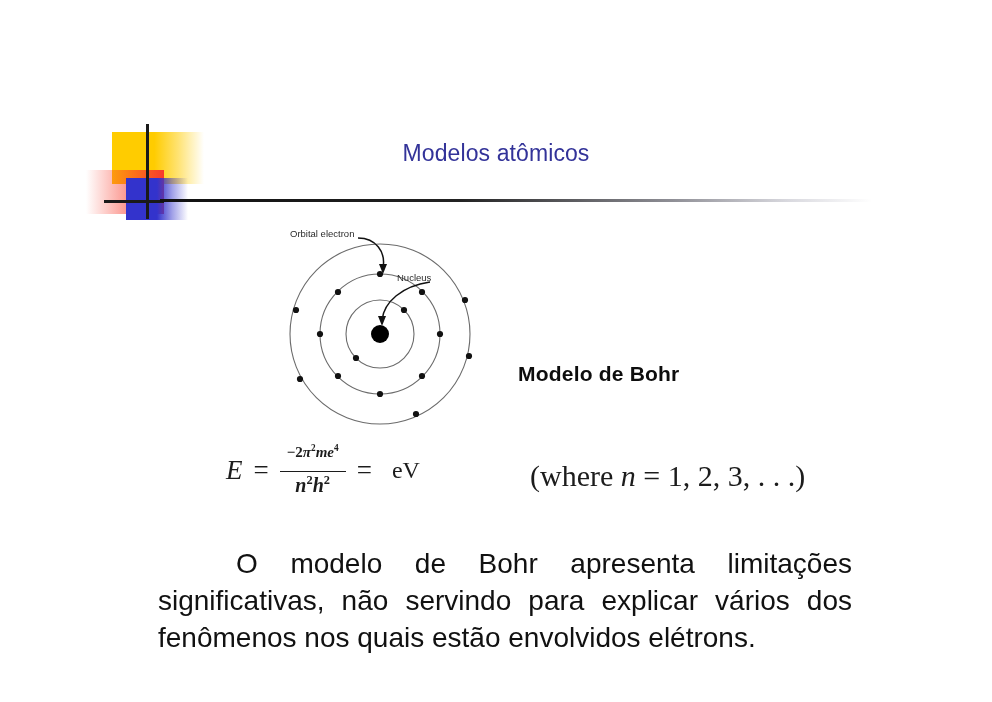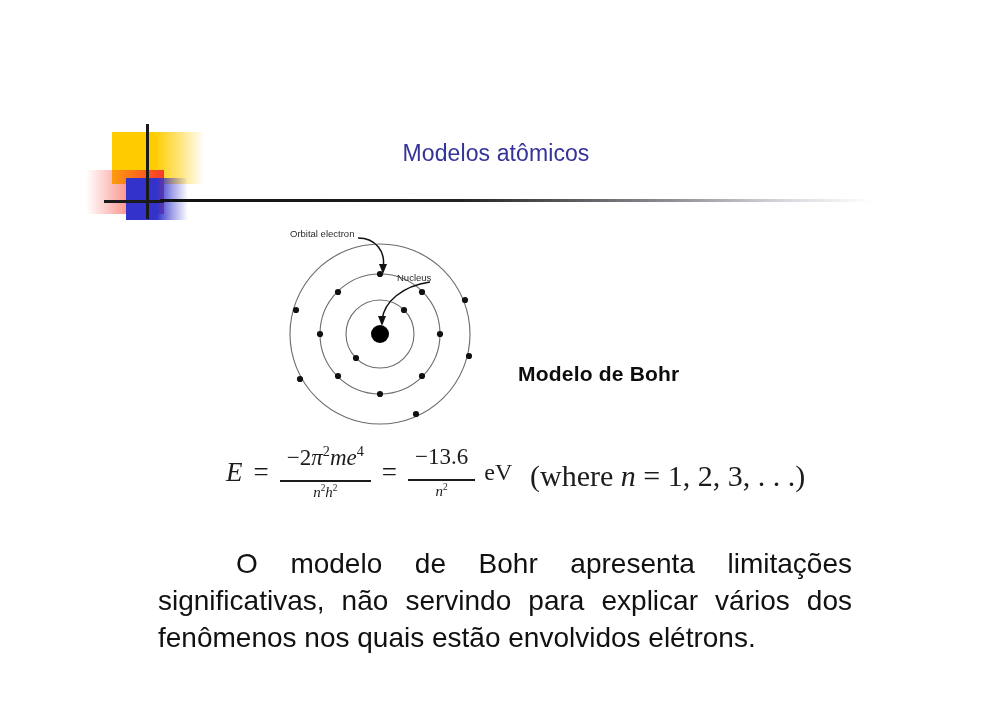--- a/index.html
+++ b/index.html
@@ -115,32 +115,34 @@
   }
   .frac {
     display: inline-flex;
     flex-direction: column;
     align-items: center;
     vertical-align: middle;
     line-height: 1.06;
   }
   .frac .num {
     padding: 0 7px 10px 7px;
-    font-size: 23px;
+    font-size: 15px;
     white-space: nowrap;
+    font-weight: bold;
   }
   .frac .bar {
     width: 100%;
     height: 1.6px;
     background: #1c1c1c;
   }
   .frac .den {
     padding: 2px 7px 0 7px;
-    font-size: 15px;
+    font-size: 20px;
     white-space: nowrap;
+    font-weight: bold;
   }
   sup.s, sub.s {
     font-size: 0.62em;
     font-style: normal;
   }
   .unit {
     font-style: normal;
     font-size: 24px;
     margin-left: 9px;
   }
@@ -225,24 +227,19 @@
   <span class="eq-sign">=</span>
 
   <span class="frac">
     <span class="num"><span class="fm-roman">−2</span><i>π</i><sup class="s">2</sup><i>me</i><sup class="s">4</sup></span>
     <span class="bar"></span>
     <span class="den"><i>n</i><sup class="s">2</sup><i>h</i><sup class="s">2</sup></span>
   </span>
 
   <span class="eq-sign">=</span>
 
-  <span class="frac">
-    <span class="num fm-roman">−13.6</span>
-    <span class="bar"></span>
-    <span class="den"><i>n</i><sup class="s">2</sup></span>
-  </span>
 
   <span class="unit">eV</span>
 </div>
 
 <div id="formula-note"><span>(where </span><i>n</i><span> = 1, 2, 3, . . .)</span></div>
 
 <div id="body-paragraph">O modelo de Bohr apresenta limitações significativas, não servindo para explicar vários dos fenômenos nos quais estão envolvidos elétrons.</div>
 
 </body></html>

